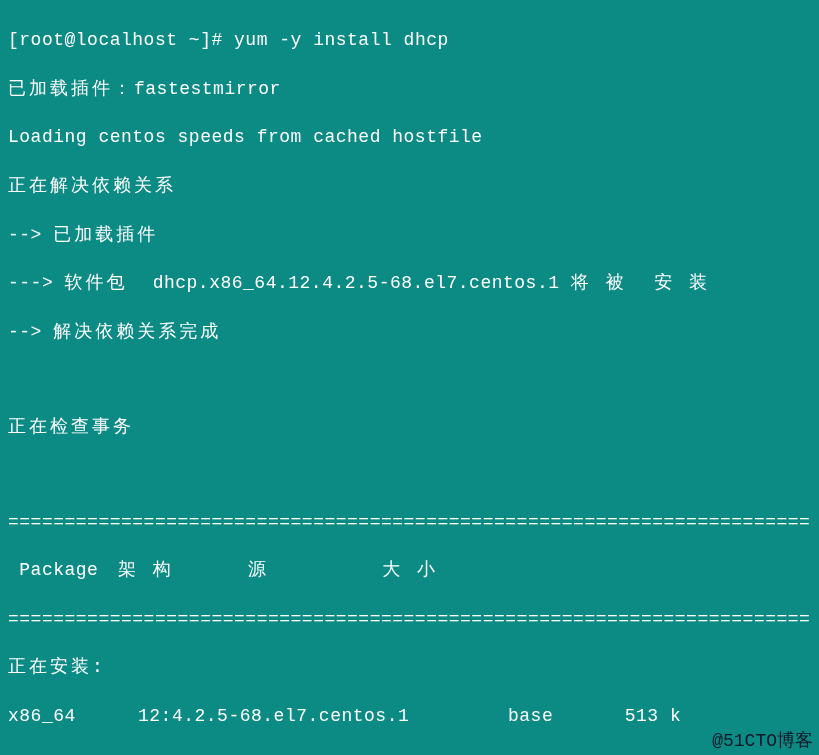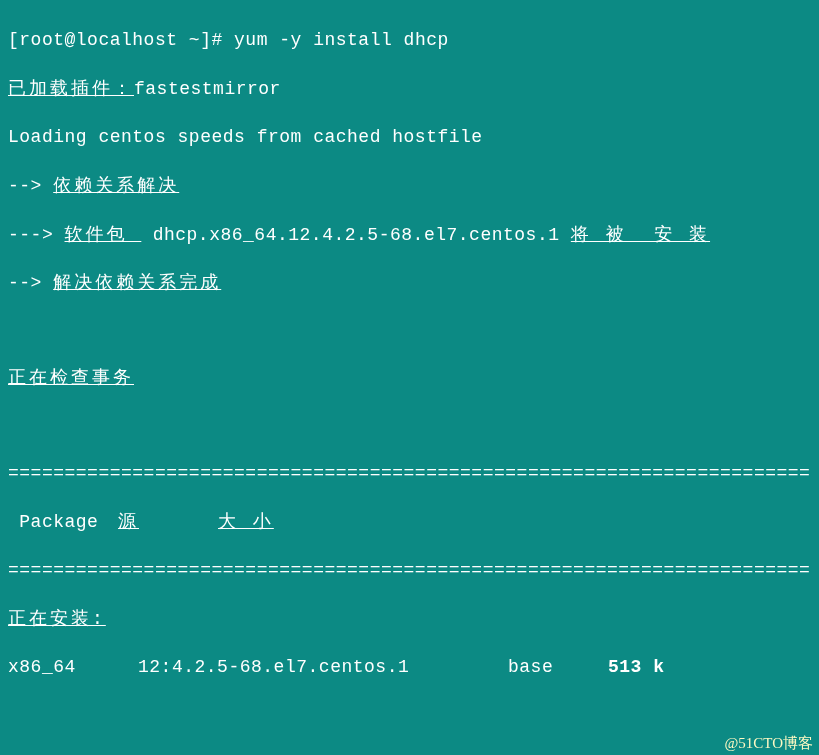--- a/index.html
+++ b/index.html
@@ -15,69 +15,70 @@
     position: relative;
     line-height: 1.35;
   }
   .terminal {
     padding: 4px 8px 4px 8px;
     white-space: pre;
     letter-spacing: 0.5px;
   }
   .cjk {
     letter-spacing: 3px;
-    text-decoration: underline;
   }
   .divider-row {
     color: #ffffff;
     overflow: hidden;
     white-space: nowrap;
     width: 100%;
   }
   .header-row {
     display: flex;
   }
   .col-pkg   { width: 110px; }
   .col-arch  { width: 130px; }
   .col-ver   { width: 370px; }
   .col-repo  { width: 100px; }
-  .col-size  { width: 90px; text-align:left; }
+  .col-size  { width: 90px; text-align:right; }
   .install-row { display:flex; }
   .inst-pkg  { width: 110px; }
   .inst-arch { width: 130px; }
   .inst-ver  { width: 370px; }
   .inst-repo { width: 100px; }
-  .inst-size { width: 90px; text-align:left;font-weight:bold; }
+  .inst-size { width: 90px; text-align:center; }
   .watermark {
     position:absolute;
     bottom:2px;
     right:6px;
-    color:#fef9c3;
-    font-size:15px;
-    font-family: Liberation Serif, serif;
+    color:#0f172a;
+    font-size:18px;
+    font-family: Liberation Mono, monospace;
     letter-spacing:0;
   }
   .sp { height:22px; }
 </style>
 </head>
 <body>
 
 <div class="terminal">
 <div><span>[root@localhost ~]#</span> <span>yum -y install dhcp</span></div>
 <div><span class="cjk">已加载插件：</span><span>fastestmirror</span></div>
 <div>Loading centos speeds from cached hostfile</div>
-<div>--&gt; <span class="cjk">依赖关系解决</span></div>
+<div class="cjk">正在解决依赖关系</div>
+<div>--&gt; <span class="cjk">已加载插件</span></div>
 <div>---&gt; <span class="cjk">软件包 </span> <span>dhcp.x86_64.12.4.2.5-68.el7.centos.1</span> <span class="cjk">将 被  安 装</span></div>
 <div>--&gt; <span class="cjk">解决依赖关系完成</span></div>
 <div class="sp"></div>
 <div class="cjk">正在检查事务</div>
 <div class="sp"></div>
 <div class="divider-row">================================================================================</div>
 <div class="header-row">
   <span class="col-pkg"> <span>Package</span></span>
+  <span class="col-arch cjk">架 构</span>
   <span class="col-repo cjk">源</span>
   <span class="col-size cjk">大 小</span>
 </div>
 <div class="divider-row">================================================================================</div>
 <div class="cjk">正在安装:</div>
 <div class="install-row">
   <span class="inst-arch">x86_64</span>
   <span class="inst-ver">12:4.2.5-68.el7.centos.1</span>
   <span class="inst-repo">base</span>
   <span class="inst-size">513 k</span>

